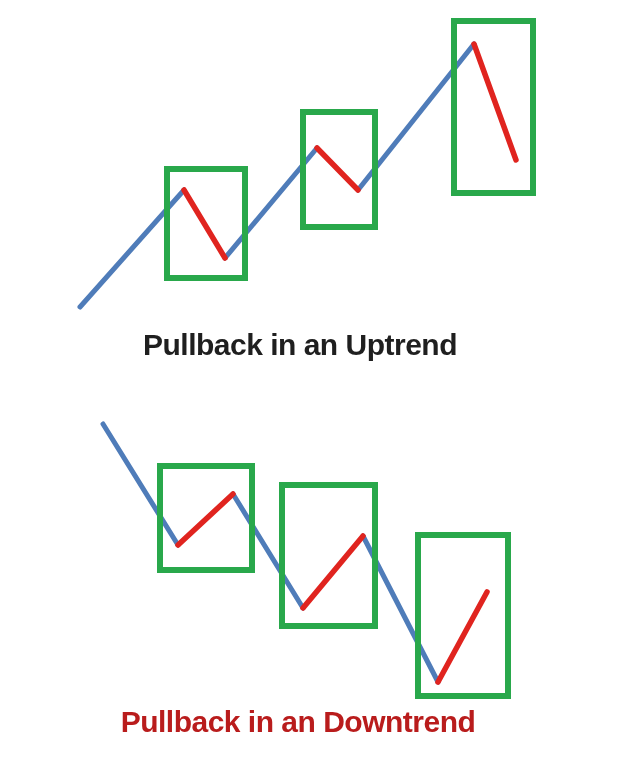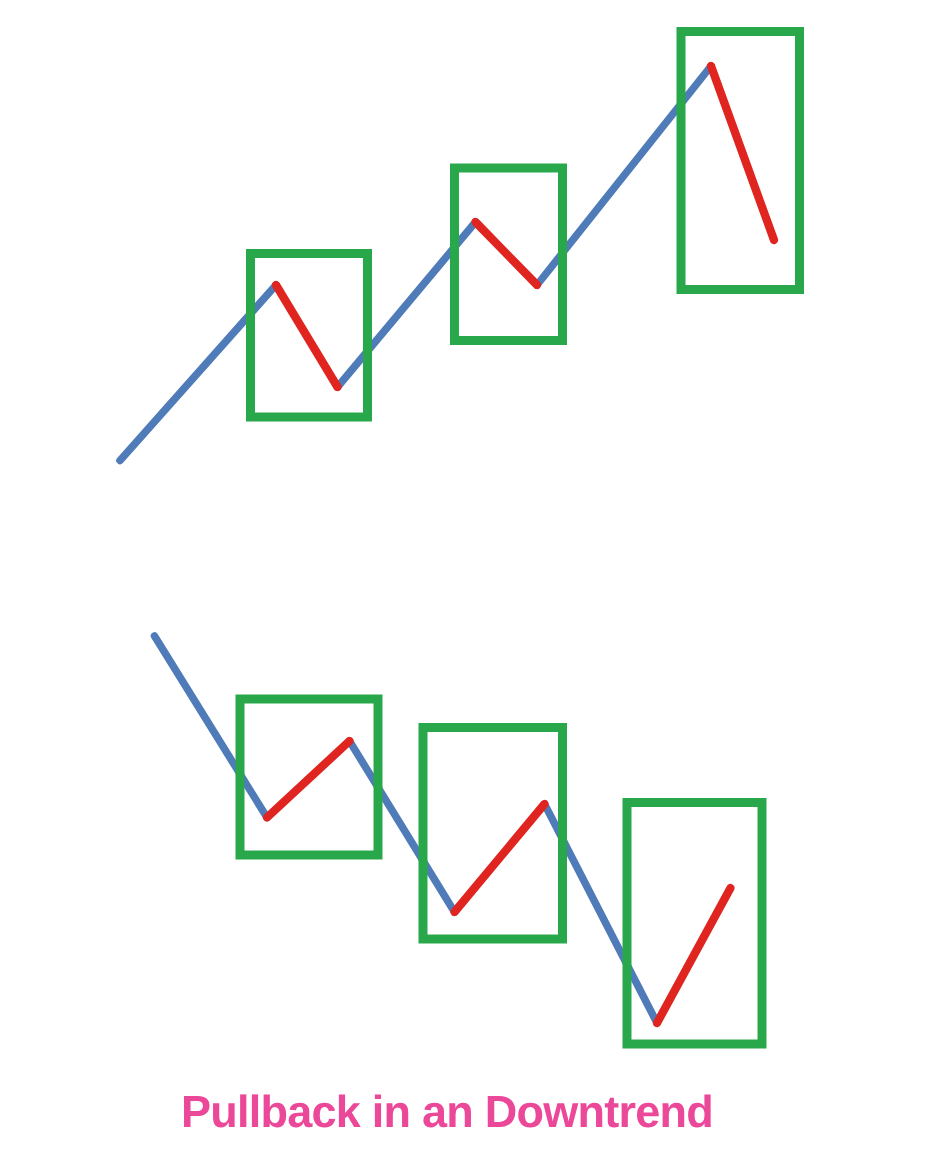--- a/index.html
+++ b/index.html
@@ -78,14 +78,15 @@
         <line x1="233" y1="494" x2="303" y2="608" class="trend-line" stroke="#4f7cb9"></line>
         <line x1="363" y1="536" x2="438" y2="682" class="trend-line" stroke="#4f7cb9"></line>
         <line x1="178" y1="545" x2="233" y2="494" class="pullback-line" stroke="#e0241f"></line>
         <line x1="303" y1="608" x2="363" y2="536" class="pullback-line" stroke="#e0241f"></line>
         <line x1="438" y1="682" x2="487" y2="592" class="pullback-line" stroke="#e0241f"></line>
         <rect x="160" y="466" width="92" height="104" class="highlight-box" stroke="#29a84b"></rect>
         <rect x="282" y="485" width="93" height="141" class="highlight-box" stroke="#29a84b"></rect>
         <rect x="418" y="535" width="90" height="161" class="highlight-box" stroke="#29a84b"></rect>
       </g>
   </svg>
-  <div class="title title-down" style="color: #ec4899; margin-top: 20px;">Pullback in an Downtrend</div>
+  <div class="title title-up" style="color: rgb(31, 31, 31);">Pullback in an Uptrend</div>
+  <div class="title title-down" style="color: #b91c1c;">Pullback in an Downtrend</div>
 </div>
 
 </body></html>

